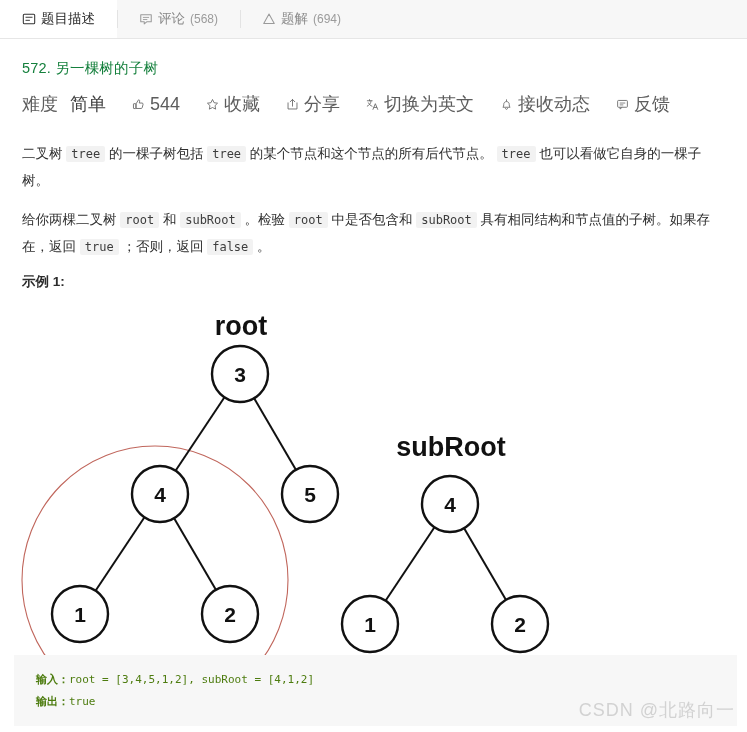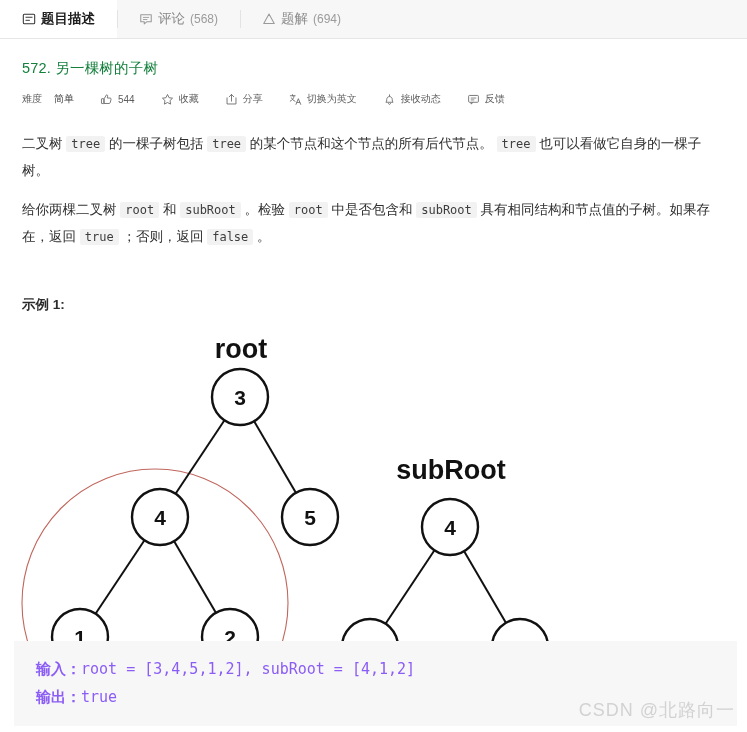--- a/index.html
+++ b/index.html
@@ -6,55 +6,55 @@
   body{
     width:747px;height:732px;background:#fff;
     font-family:"Liberation Sans","DejaVu Sans",sans-serif;
     color:#262626;overflow:hidden;position:relative;
   }
   
   .tabbar{position:relative;height:38px;display:flex;align-items:stretch;
           border-bottom:1px solid #e6e6e6;background:#f7f7f7;}
   .tab{display:flex;align-items:center;gap:5px;padding:0 22px;font-size:13.5px;
        color:#8a8a8a;position:relative;cursor:pointer;white-space:nowrap;}
-  .tab.active{background:#ffffff;color:#1f1f1f;font-weight:700;}
+  .tab.active{background:#ffffff;color:#1f1f1f;font-weight:400;}
   .tab:not(.active)::before{content:"";position:absolute;left:0;top:10px;bottom:10px;
        width:1px;background:#e3e3e3;}
   .tab .cnt{color:#9b9b9b;font-weight:400;font-size:12px;}
   .tab-ico{width:14px;height:14px;display:inline-block;flex:0 0 14px;}
   .tab-ico svg{display:block;width:14px;height:14px;}
 
   
   .title{font-size:14.5px;color:#15803d;margin:20px 0 0 22px;letter-spacing:.2px;}
 
   
-  .actions{display:flex;align-items:center;margin:14px 16px 0 22px;font-size:10px;color:#5d5d5d;}
+  .actions{display:flex;align-items:center;margin:14px 16px 0 22px;font-size:18px;color:#5d5d5d;}
   .act{display:flex;align-items:center;gap:5px;margin-right:26px;white-space:nowrap;cursor:pointer;}
   .act.static{cursor:default;}
   .act-ico{width:13px;height:13px;display:inline-block;flex:0 0 13px;}
   .act-ico svg{display:block;width:13px;height:13px;}
   .diff-label{color:#5d5d5d;margin-right:7px;}
   .diff-val{color:#404040;}
 
   
   .desc{margin:24px 22px 0 22px;font-size:13.5px;line-height:2.0;color:#2f2f2f;}
   .desc p{margin:0 0 12px 0;}
   code.chip{background:#f2f2f2;border-radius:2px;padding:1px 5px;
             font-family:"DejaVu Sans Mono","Liberation Mono",monospace;font-size:12px;color:#3d3d3d;}
-  .exlabel{margin:46px 22px 0 22px;font-size:13.5px;font-weight:700;color:#2c2c2c;}
+  .exlabel{margin:13px 22px 0 22px;font-size:13.5px;font-weight:700;color:#2c2c2c;}
 
   
   .diagram{position:relative;margin:8px 0 0 0;height:400px;}
   .diagram svg{display:block;}
 
   
   .codeblock{position:absolute;left:14px;right:10px;bottom:6px;background:#f7f7f7;
              padding:14px 18px 14px 22px;box-sizing:border-box;}
   .codeblock div{font-family:"DejaVu Sans Mono","Liberation Mono",monospace;
-                 font-size:15px;line-height:1.85;color:#8b5cf6;white-space:pre;}
+                 font-size:11px;line-height:1.85;color:#4d7c0f;white-space:pre;}
   .codeblock b{font-family:"Liberation Sans","DejaVu Sans",sans-serif;font-weight:700;}
   .watermark{position:absolute;right:12px;bottom:10px;font-size:18px;color:#d2d2d2;
              letter-spacing:1px;pointer-events:none;}
 </style>
 </head>
 <body>
 
 <div class="tabbar">
   <div class="tab active">
     <span class="tab-ico">

